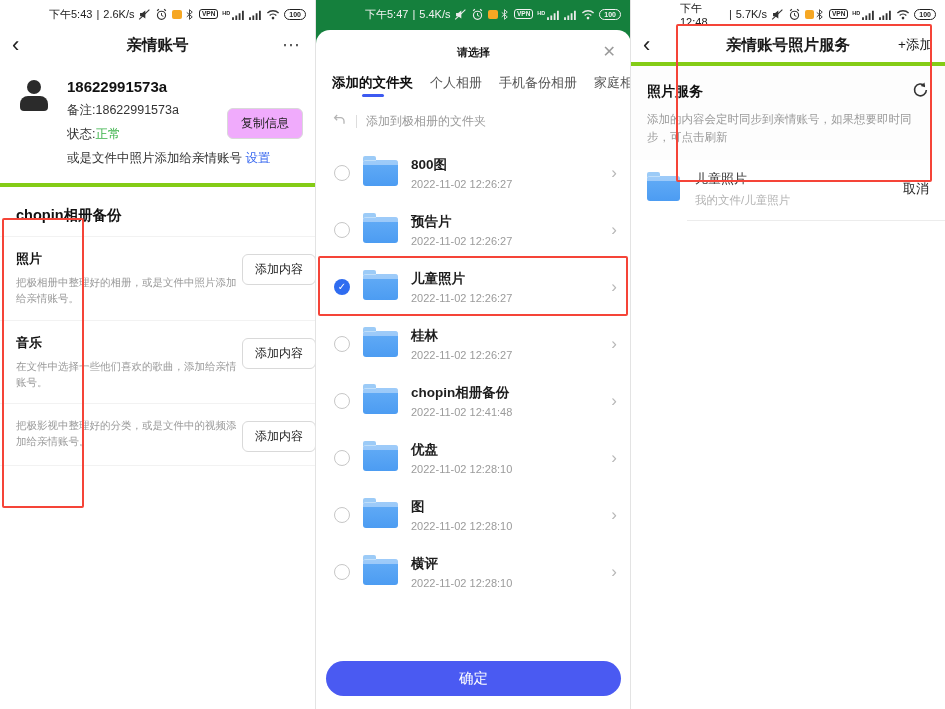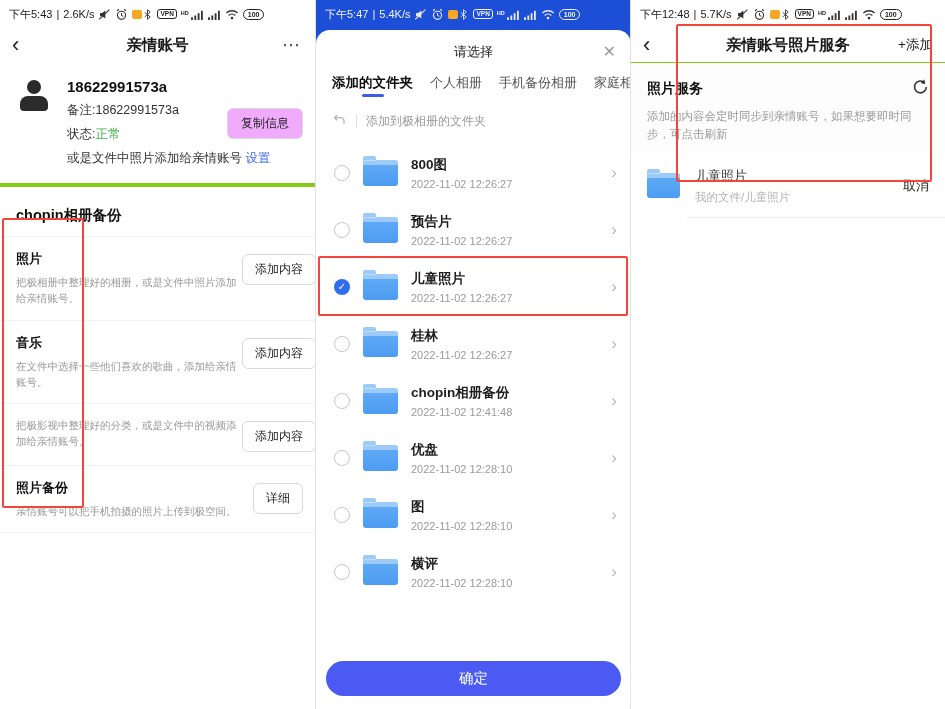--- a/index.html
+++ b/index.html
@@ -1,21 +1,21 @@
 <!DOCTYPE html>
 <html><head>
 <meta charset="utf-8">
 <style>
   html,body{margin:0;padding:0;background:#dcdcdc;font-family:"Liberation Sans","DejaVu Sans",sans-serif;-webkit-font-smoothing:antialiased;}
   .app{width:945px;height:709px;display:flex;background:#fff;position:relative;overflow:hidden;}
   .panel{width:315px;height:709px;position:relative;background:#fff;box-sizing:border-box;overflow:hidden;}
   .panel+.panel{border-left:1px solid #e3e3e3;}
 
   
-  .statusbar{height:28px;display:flex;align-items:center;justify-content:flex-start;padding:0 9px;font-size:11px;color:#222;}
+  .statusbar{height:28px;display:flex;align-items:center;justify-content:space-between;padding:0 9px;font-size:11px;color:#222;margin-left:40px;}
   .statusbar .grp{display:flex;align-items:center;gap:4px;}
   .statusbar svg{display:block;}
   .sb-ic{color:#333;}
   .statusbar.light{color:#f2f2f2;}
   .statusbar.light .sb-ic{color:#eaeaea;}
   .msg-ic{width:10px;height:9px;background:#f6a723;border-radius:2px;display:inline-block;}
   .pillbox{border:1px solid currentColor;border-radius:3px;font-size:6.5px;line-height:8px;padding:0 2px;font-weight:bold;}
   .batt{border:1px solid currentColor;border-radius:7px;font-size:7px;line-height:9px;padding:0 4px;font-weight:bold;}
   .hdtag{font-size:5.5px;font-weight:bold;margin-right:-2px;align-self:flex-start;line-height:6px;margin-top:2px;}
 
@@ -39,24 +39,24 @@
   .copy-btn{position:absolute;right:12px;top:46px;border:1px solid #d9d9d9;background:#f0abfc;border-radius:6px;font-size:12px;color:#222;padding:6px 13px;cursor:pointer;font-family:inherit;}
   .sec-title{font-size:14.5px;font-weight:bold;color:#111;padding:19px 16px 11px;}
   .svc{display:flex;align-items:flex-start;padding:13px 12px 13px 16px;border-top:1px solid #f2f2f2;}
   .svc-main{width:226px;flex:none;}
   .svc-title{font-size:13px;font-weight:bold;color:#111;margin-bottom:6px;}
   .svc-desc{font-size:10.5px;color:#9a9a9a;line-height:1.55;}
   .pill-btn{margin-left:auto;margin-top:4px;border:1px solid #d9d9d9;background:#fff;border-radius:6px;font-size:12px;color:#222;padding:6px 12px;cursor:pointer;white-space:nowrap;font-family:inherit;}
   .svc-end{border-top:1px solid #f2f2f2;height:0;}
 
   
-  .panel.mid{background:#1d4ed8;}
+  .panel.mid{background:#15803d;}
   .sheet{position:absolute;left:0;top:30px;width:315px;height:679px;background:#fff;border-radius:14px 14px 0 0;overflow:hidden;}
   .sheet-title-row{height:44px;position:relative;display:flex;align-items:center;justify-content:center;}
-  .sheet-title{font-size:13px;font-weight:normal;color:#1a1a1a;}
+  .sheet-title{font-size:11px;font-weight:bold;color:#1a1a1a;}
   .sheet-close{position:absolute;right:15px;top:12px;font-size:16px;color:#9a9a9a;cursor:pointer;}
   .tabs{display:flex;align-items:flex-end;gap:17px;padding:0 16px 8px;white-space:nowrap;overflow:hidden;}
   .tab{font-size:13px;color:#555;cursor:pointer;padding-bottom:5px;flex:none;}
   .tab.active{font-size:13.5px;font-weight:bold;color:#111;position:relative;}
   .tab.active::after{content:"";position:absolute;left:50%;transform:translateX(-50%);bottom:0;width:22px;height:3px;border-radius:2px;background:#3d5af1;}
   .path-row{display:flex;align-items:center;gap:9px;padding:7px 16px 9px;color:#9a9a9a;}
   .path-sep{width:1px;height:13px;background:#ddd;}
   .path-txt{font-size:12px;color:#9a9a9a;}
   .flist{padding-top:4px;}
   .frow{height:57px;display:flex;align-items:center;gap:13px;padding:0 14px 0 18px;cursor:pointer;}
@@ -66,21 +66,21 @@
   .ficon{width:35px;height:26px;background:linear-gradient(180deg,#63acf6,#4c9cf2);border-radius:3px;position:relative;flex:none;}
   .ficon::before{content:"";position:absolute;top:-4px;left:0;width:13px;height:5px;background:#9ccbf7;border-radius:2px 2px 0 0;}
   .ficon::after{content:"";position:absolute;top:0;left:0;right:0;height:5px;background:rgba(255,255,255,.38);border-radius:3px 3px 0 0;}
   .fmeta{display:flex;flex-direction:column;gap:4px;}
   .fname{font-size:13.5px;font-weight:bold;color:#1d1d1d;}
   .fdate{font-size:11px;color:#9b9b9b;}
   .fchev{margin-left:auto;color:#b8b8b8;font-size:17px;line-height:1;}
   .confirm-btn{position:absolute;left:10px;bottom:13px;width:295px;height:35px;border:none;border-radius:18px;background:#4a5af2;color:#fff;font-size:14.5px;cursor:pointer;font-family:Liberation Sans, sans-serif;}
 
   
-  .psec{padding:15px 16px 13px;border-top:1px solid #84cc16;background:#fdfdfd;}
+  .psec{padding:15px 16px 13px;border-top:4px solid #84cc16;background:#fdfdfd;}
   .psec-head{display:flex;align-items:center;justify-content:space-between;}
   .psec-title{font-size:14px;font-weight:bold;color:#111;}
   .refresh{color:#333;cursor:pointer;}
   .psec-desc{font-size:11.5px;color:#9a9a9a;line-height:1.6;margin-top:8px;}
   .prow{display:flex;align-items:center;gap:15px;padding:10px 16px 12px;}
   .prow .ficon{width:33px;height:25px;}
   .pmeta{display:flex;flex-direction:column;gap:5px;}
   .pname{font-size:13px;color:#333;}
   .ppath{font-size:11.5px;color:#b3b3b3;}
   .pcancel{margin-left:auto;font-size:13px;color:#222;cursor:pointer;}
@@ -211,27 +211,20 @@
           <button class="pill-btn">添加内容</button>
         </div>
 
         <div class="svc">
           <div class="svc-main">
             <div class="svc-desc">把极影视中整理好的分类，或是文件中的视频添加给亲情账号。</div>
           </div>
           <button class="pill-btn">添加内容</button>
         </div>
 
-        <div class="svc">
-          <div class="svc-main">
-            <div class="svc-title">照片备份</div>
-            <div class="svc-desc">亲情账号可以把手机拍摄的照片上传到极空间。</div>
-          </div>
-          <button class="pill-btn">详细</button>
-        </div>
       </div>
     <div class="svc-end"></div>
 
     <div class="ann left-rect"></div>
   </section>
 
   <section class="panel mid">
     <div class="statusbar light">
       <div class="grp">
         <span>下午5:47</span>

